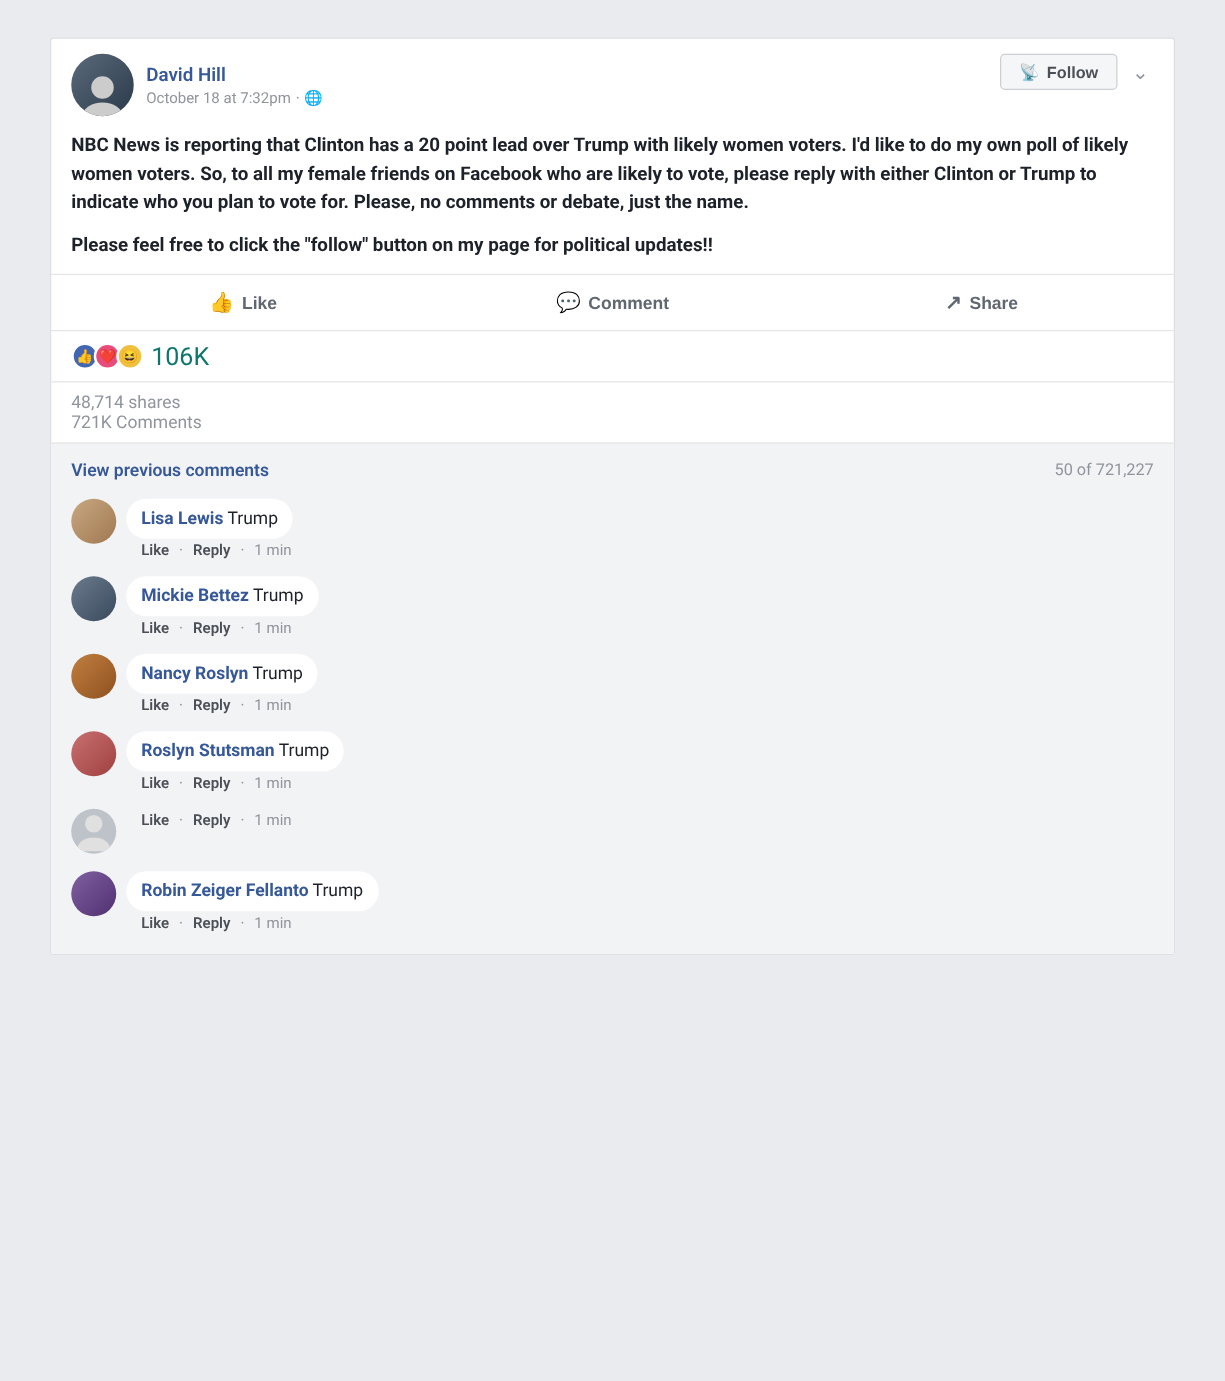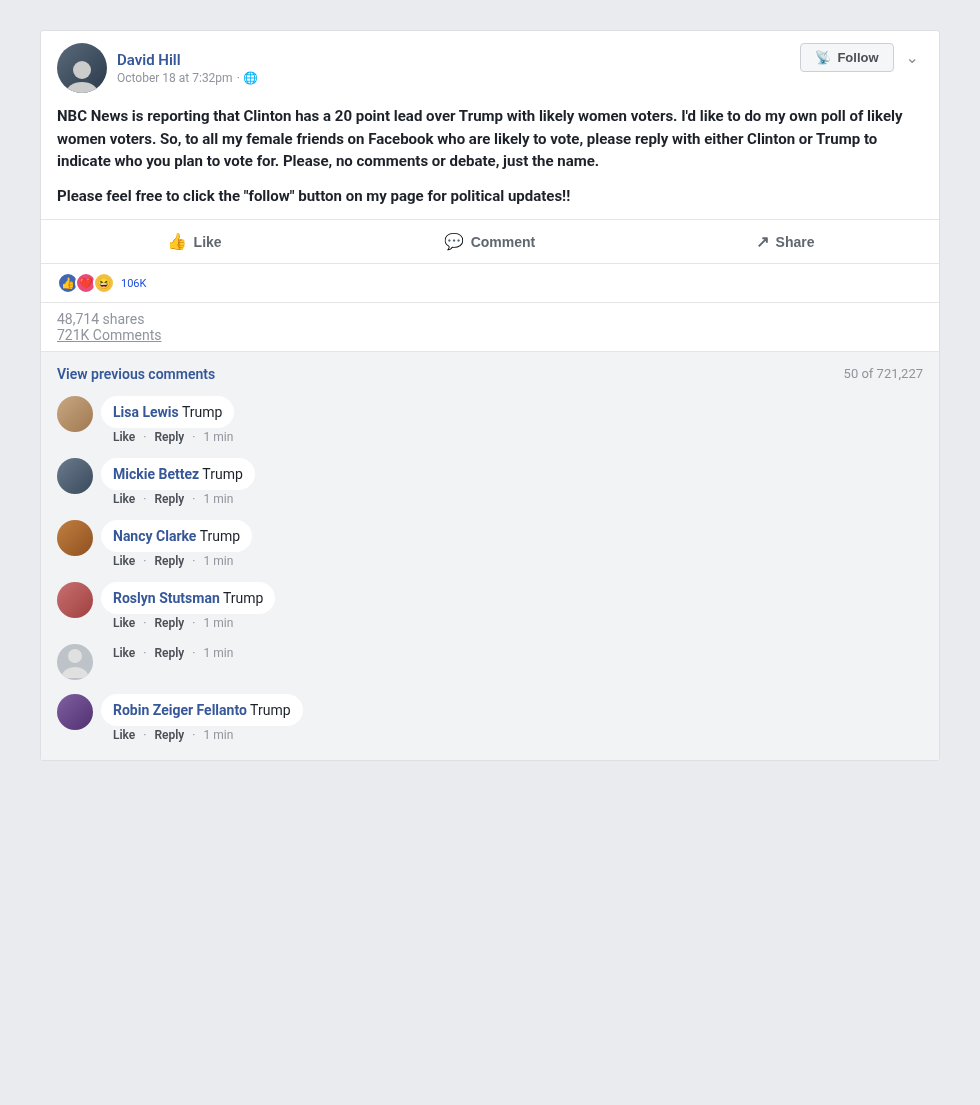--- a/index.html
+++ b/index.html
@@ -142,38 +142,37 @@
       margin-left: -4px;
       background: transparent;
     }
     .emoji-icon:first-child {
       margin-left: 0;
     }
     .emoji-like { background: #4267b2; }
     .emoji-heart { background: #e74c7c; }
     .emoji-haha { background: #f0c040; }
     .reaction-count {
-      font-size: 11px;
-      color: #1d4ed8;
+      font-size: 20px;
+      color: #0f766e;
     }
     .shares-comments-bar {
       padding: 8px 16px;
       display: flex;
       justify-content: space-between;
       border-top: 1px solid #e5e5e5;
       flex-direction: column;
     }
     .shares-text {
       color: #90949c;
       font-size: 14px;
     }
     .comments-text {
       color: #90949c;
       font-size: 14px;
-      text-decoration: underline;
     }
     .comments-section {
       background: #f2f3f5;
       border-top: 1px solid #e5e5e5;
       padding: 8px 0;
     }
     .view-previous {
       display: flex;
       justify-content: space-between;
       align-items: flex-start;
@@ -365,21 +364,21 @@
           <span style="color:#90949c;">1 min</span>
         </div>
       </div>
     </div>
           <div class="comment-item">
       <div class="comment-avatar-img av-nancy">
         
       </div>
       <div class="comment-content">
         <div class="comment-bubble">
-          <span class="commenter-name">Nancy Clarke</span>
+          <span class="commenter-name">Nancy Roslyn</span>
           <span class="comment-text"> Trump</span>
         </div>
         <div class="comment-actions">
           <span class="comment-action-link">Like</span>
           <span class="dot-sep">·</span>
           <span class="comment-action-link">Reply</span>
           <span class="dot-sep">·</span>
           <span style="color:#90949c;">1 min</span>
         </div>
       </div>

